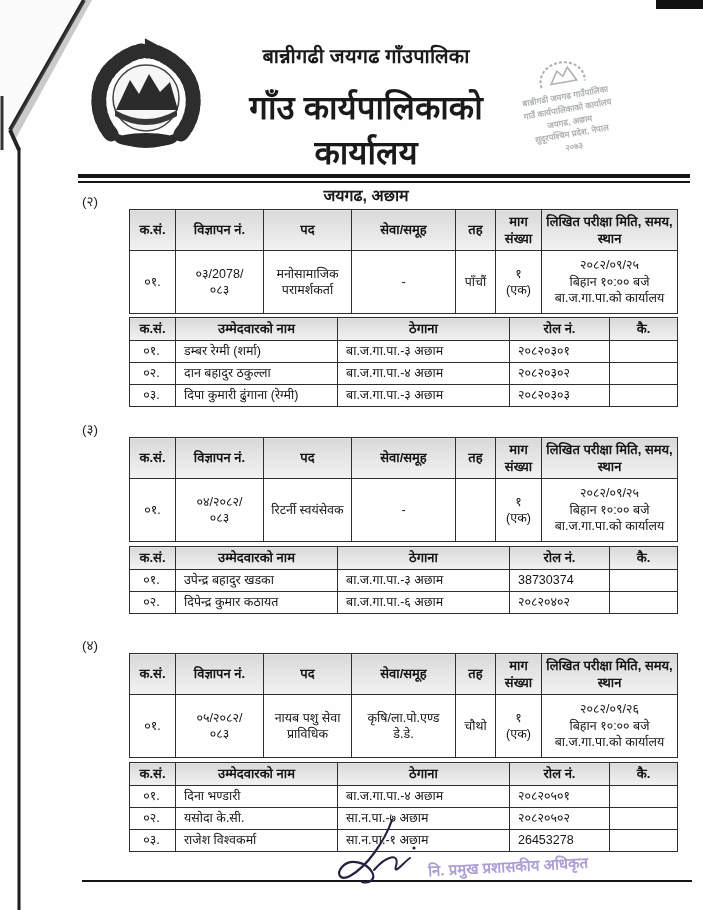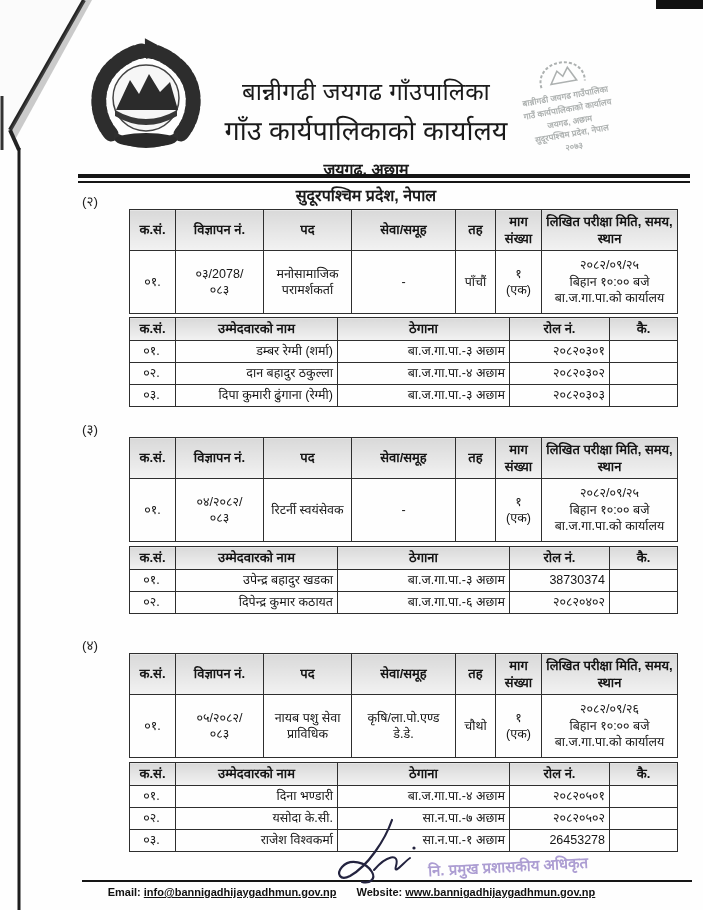--- a/index.html
+++ b/index.html
@@ -6,22 +6,22 @@
   .page{
     position:relative;width:703px;height:910px;background:#fefefe;
     font-family:"Liberation Sans",sans-serif;color:#1a1a1a;overflow:hidden;
     margin:0 auto;
   }
   
   .scan-overlay{position:absolute;left:0;top:0;width:703px;height:910px;pointer-events:none;z-index:5;}
   
   .emblem{position:absolute;left:86px;top:36px;width:120px;height:126px;}
   .head-titles{position:absolute;left:196px;top:42px;width:340px;text-align:center;}
-  .org-name{font-size:24px;font-weight:normal;letter-spacing:.2px;margin-top:32px;}
-  .office-name{font-size:27px;font-weight:normal;margin-top:4px;}
+  .org-name{font-size:20px;font-weight:bold;letter-spacing:.2px;}
+  .office-name{font-size:33px;font-weight:bold;margin-top:15px;}
   .addr1{font-size:16px;font-weight:bold;margin-top:10px;}
   .addr2{font-size:16px;font-weight:bold;margin-top:4px;}
   .head-stamp{
     position:absolute;left:497px;top:58px;width:140px;text-align:center;
     color:#9a9f9e;opacity:.8;transform:rotate(-10deg);font-weight:bold;
   }
   .head-stamp .sline{font-size:8.5px;line-height:1.5;white-space:nowrap;}
   .head-stamp svg{display:block;margin:0 auto 2px auto;}
   .head-rule{
     position:absolute;left:78px;top:174px;width:612px;height:3px;
@@ -37,21 +37,21 @@
     border:1.4px solid #2e2e2e;padding:1px 4px;white-space:pre-line;line-height:1.32;
     overflow:hidden;
   }
   table.doc th{
     background:linear-gradient(#d9d9d9,#f2f2f2);font-weight:bold;font-size:13px;
     text-align:center;vertical-align:middle;
   }
   table.vacancy th{height:38px;}
   table.vacancy td{height:60px;text-align:center;vertical-align:middle;}
   table.cand th{height:20px;}
-  table.cand td{height:19px;text-align:right;vertical-align:middle;}
+  table.cand td{height:19px;text-align:left;vertical-align:middle;}
   table.cand td:first-child{text-align:center;}
   table.cand td{padding-left:8px;}
   table.cand td:first-child{padding-left:2px;}
   
   .signature{position:absolute;left:330px;top:818px;z-index:6;}
   .bottom-stamp{
     position:absolute;left:428px;top:856px;z-index:4;
     font-size:15px;font-weight:bold;transform:rotate(-3deg);
     opacity:.62;white-space:nowrap;
   }
@@ -351,27 +351,20 @@
 
   <svg class="signature" width="110" height="70" viewBox="0 0 110 70">
     <path d="M62 2 C55 22 38 48 20 58 C10 63 6 56 12 49 C20 40 36 44 42 54 C46 61 40 66 32 64" fill="none" stroke="#23233f" stroke-width="2.2" stroke-linecap="round"></path>
     <path d="M44 52 C56 38 70 34 66 48 C63 58 74 44 80 40" fill="none" stroke="#23233f" stroke-width="2" stroke-linecap="round"></path>
     <circle cx="84" cy="30" r="1.6" fill="#23233f"></circle>
   </svg>
 
   <div class="bottom-stamp" style="color: rgb(123, 99, 184);">नि. प्रमुख प्रशासकीय अधिकृत</div>
 
   <div class="foot-rule"></div>
-  <div class="footer-line">
-    <span>Email:</span>
-    <span class="lnk">info@bannigadhijaygadhmun.gov.np</span>
-    <span class="gap"></span>
-    <span>Website:</span>
-    <span class="lnk">www.bannigadhijaygadhmun.gov.np</span>
-  </div>
 
   <svg class="scan-overlay" viewBox="0 0 703 910">
     <polygon points="0,0 84,0 10,130 0,130" fill="#fbfbfb"></polygon>
     <line x1="84" y1="0" x2="10" y2="130" stroke="#242424" stroke-width="4"></line>
     <polygon points="84,0 92,0 16,138 10,130" fill="#6a6a6a" opacity="0.35"></polygon>
     <path d="M10 130 L19 150" stroke="#242424" stroke-width="4"></path>
     <line x1="19" y1="148" x2="19" y2="910" stroke="#1d1d1d" stroke-width="3"></line>
     <line x1="2" y1="96" x2="2" y2="150" stroke="#333" stroke-width="3"></line>
     <rect x="656" y="0" width="47" height="9" fill="#111"></rect>
   </svg>

